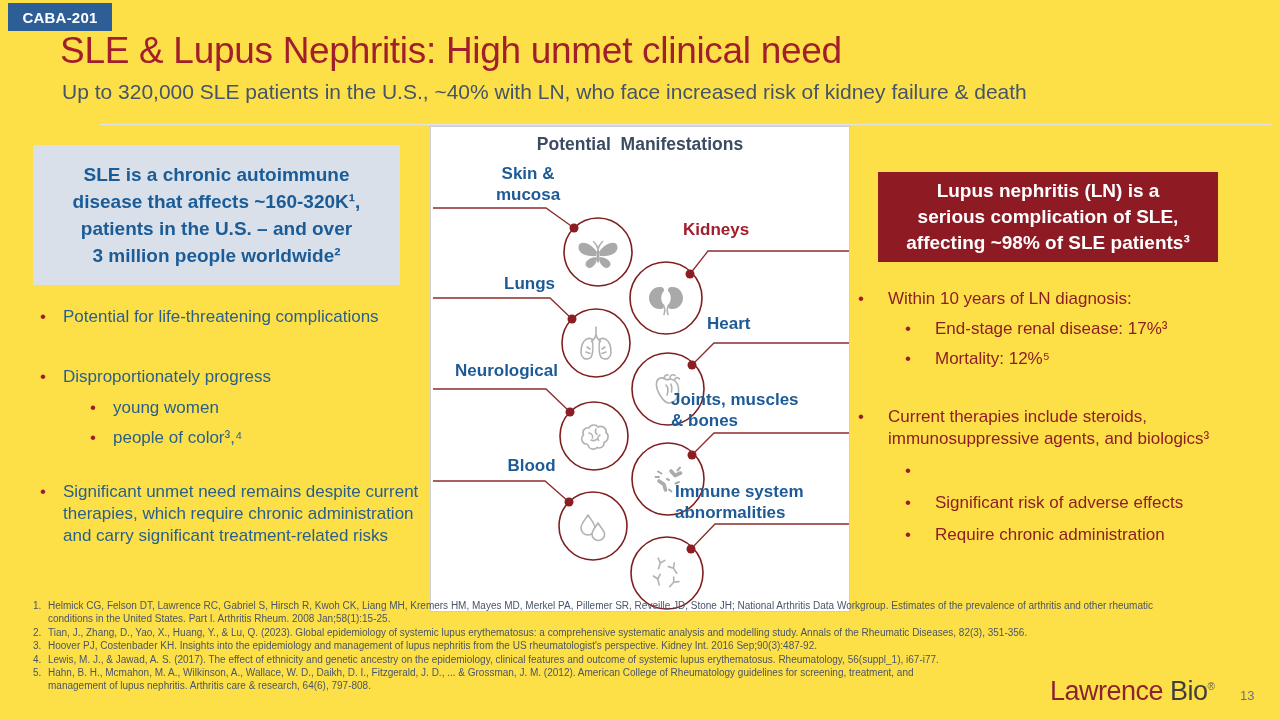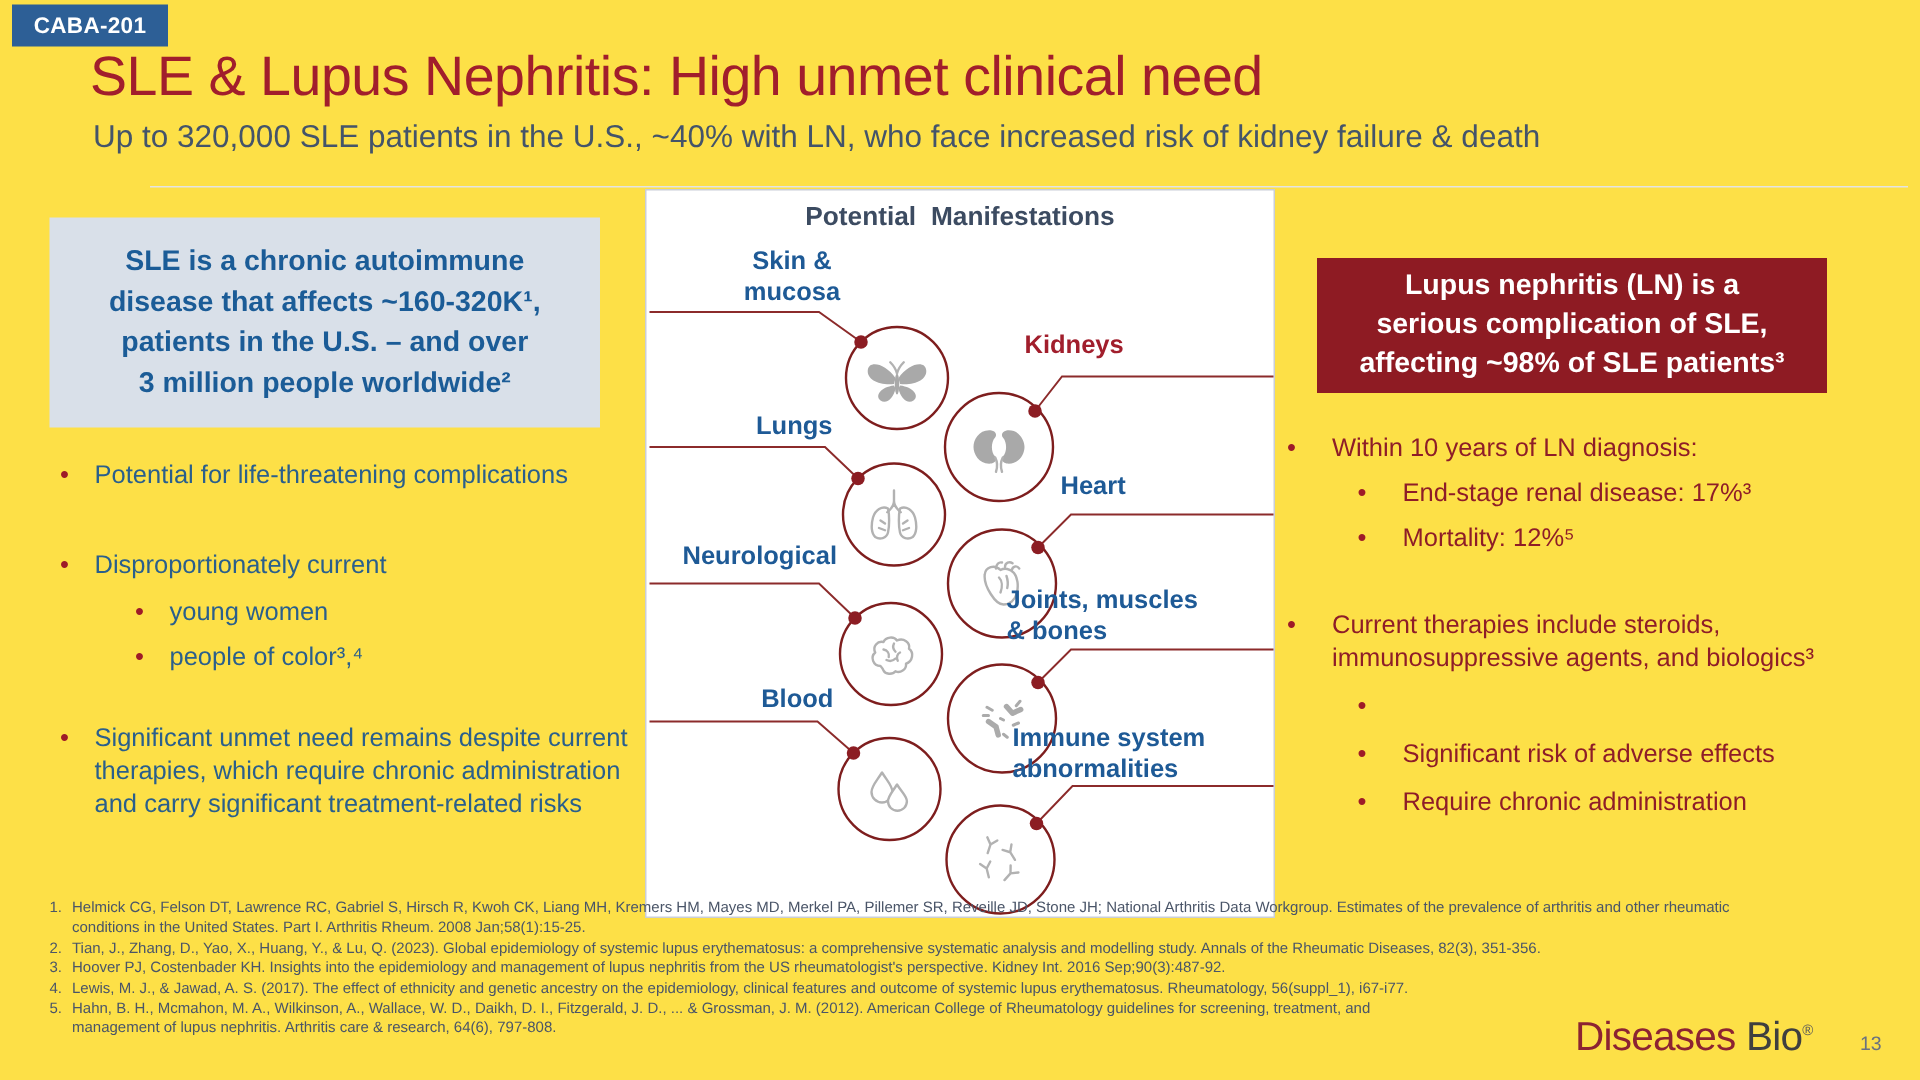--- a/index.html
+++ b/index.html
@@ -107,21 +107,21 @@
 patients in the U.S. – and over
 3 million people worldwide²</div>
 
   <div class="bullets left-bullets">
     <div class="bullet lvl1 lb-0">
       <span class="dot">•</span>
       <span class="btxt">Potential for life-threatening complications</span>
     </div>
     <div class="bullet lvl1 lb-1">
       <span class="dot">•</span>
-      <span class="btxt">Disproportionately current</span>
+      <span class="btxt">Disproportionately progress</span>
     </div>
     <div class="bullet lvl2 lb-2">
       <span class="dot">•</span>
       <span class="btxt">young women</span>
     </div>
     <div class="bullet lvl2 lb-3">
       <span class="dot">•</span>
       <span class="btxt">people of color³,⁴</span>
     </div>
     <div class="bullet lvl1 lb-4">
@@ -287,17 +287,17 @@
       <span class="ref-text">Lewis, M. J., &amp; Jawad, A. S. (2017). The effect of ethnicity and genetic ancestry on the epidemiology, clinical features and outcome of systemic lupus erythematosus. Rheumatology, 56(suppl_1), i67-i77.</span>
     </div>
     <div class="ref">
       <span class="ref-num">5.</span>
       <span class="ref-text">Hahn, B. H., Mcmahon, M. A., Wilkinson, A., Wallace, W. D., Daikh, D. I., Fitzgerald, J. D., ... &amp; Grossman, J. M. (2012). American College of Rheumatology guidelines for screening, treatment, and
 management of lupus nephritis. Arthritis care &amp; research, 64(6), 797-808.</span>
     </div>
   </div>
 
   <div class="logo">
-    <span class="brand">Diseases</span><span class="suffix"> Bio</span><span class="reg">®</span>
+    <span class="brand">Lawrence</span><span class="suffix"> Bio</span><span class="reg">®</span>
   </div>
   <div class="page-num">13</div>
 
 </div>
 
 </body></html>

